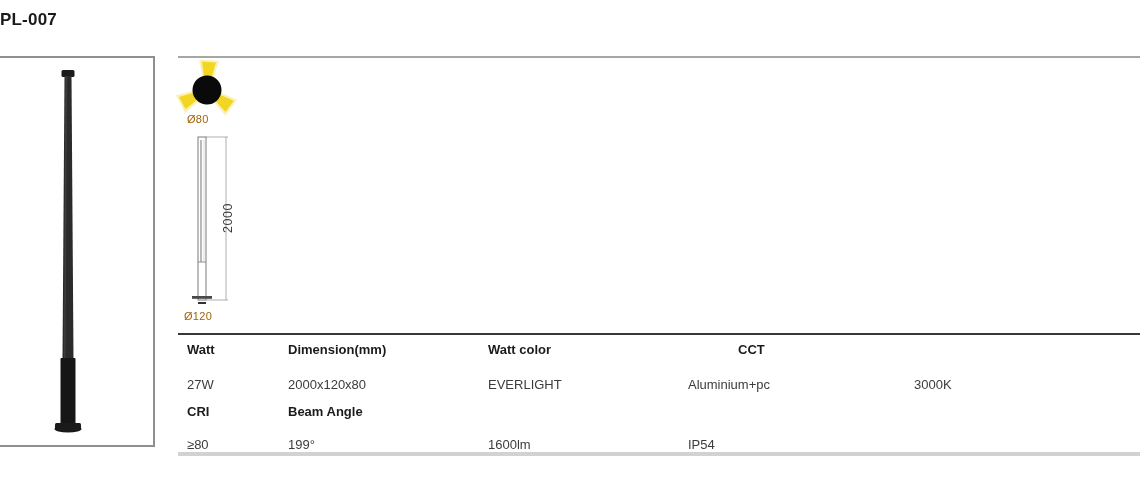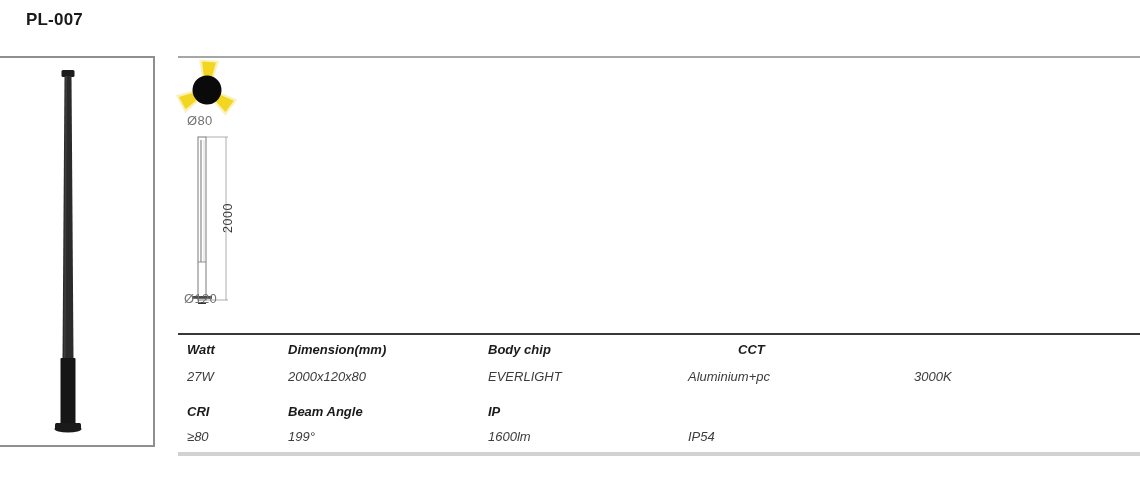--- a/index.html
+++ b/index.html
@@ -5,49 +5,49 @@
   html,body{margin:0;padding:0;}
   body{
     width:1140px;height:500px;position:relative;overflow:hidden;
     background:#ffffff;
     font-family:"Liberation Sans",sans-serif;
     -webkit-font-smoothing:antialiased;
   }
   .abs{position:absolute;}
   
   .page-title{
-    left:0;top:10px;font-size:17px;font-weight:bold;color:#1a1a1a;letter-spacing:.2px;padding-left:26px;
+    left:0;top:10px;font-size:17px;font-weight:bold;color:#1a1a1a;letter-spacing:.2px;
   }
   
   .photo-box{
     left:-12px;top:56px;width:163px;height:387px;
     border:2px solid #8f8f8f;background:#fff;
   }
   
   .rule{background:#a6a6a6;height:2px;left:178px;width:962px;}
   .rule-top{top:56px;}
   .rule-table-top{top:333px;background:#383838;}
   .rule-bottom{top:452px;height:4px;background:#d2d2d2;}
   
   .beam-icon{left:170px;top:56px;width:74px;height:64px;}
   
-  .dim-label{font-size:13px;color:#737373;letter-spacing:.3px;}
+  .dim-label{font-size:11px;color:#a16207;letter-spacing:.3px;}
   .dim-top{left:187px;top:113px;}
-  .dim-bottom{left:184px;top:291px;}
+  .dim-bottom{left:184px;top:310px;}
   .dim-svg{left:186px;top:131px;width:58px;height:176px;}
   svg text{font-family:"Liberation Sans",sans-serif;}
   
   .spec-row{
     left:178px;display:grid;
     grid-template-columns:110px 200px 200px 190px 190px 115px;
     width:1005px;
   }
-  .spec-row div{white-space:nowrap;font-style:italic;}
+  .spec-row div{white-space:nowrap;}
   .hdr div{font-size:13px;font-weight:bold;color:#1b1b1b;}
-  .val div{font-size:13px;color:#3c3c3c;}
+  .val div{font-size:13px;color:#3c3c3c;margin-top:8px;}
   .r1h{top:336px;padding-top:6px;}
   .r1v{top:363px;padding-top:6px;}
   .r2h{top:390px;padding-top:14px;}
   .r2v{top:425px;padding-top:4px;}
   .c1{text-align:left;padding-left:9px;}
   .c2,.c3,.c4,.c5{text-align:left;}
   .c6{text-align:left;}
   .c6.lbl{padding-left:50px;}
   .c6.vl{padding-left:36px;}
 </style>
@@ -103,36 +103,35 @@
   <text x="46" y="87" transform="rotate(-90 46 87)" text-anchor="middle" font-size="12.5" fill="#3a3a3a" letter-spacing="0.5">2000</text>
 </svg>
 
 <div class="abs dim-label dim-bottom">Ø120</div>
 
 <div class="abs rule rule-table-top"></div>
 
 <div class="abs spec-row hdr r1h">
   <div class="c1">Watt</div>
   <div class="c2">Dimension(mm)</div>
-  <div class="c5">Body chip</div>
+  <div class="c5">Watt color</div>
   <div class="c6 lbl">CCT</div>
 </div>
 
 <div class="abs spec-row val r1v">
   <div class="c1">27W</div>
   <div class="c2">2000x120x80</div>
   <div class="c3">EVERLIGHT</div>
   <div class="c4">Aluminium+pc</div>
   <div class="c6 vl">3000K</div>
 </div>
 
 <div class="abs spec-row hdr r2h">
   <div class="c1">CRI</div>
   <div class="c2">Beam Angle</div>
-  <div class="c4">IP</div>
   <div class="c5"></div>
   <div class="c6"></div>
 </div>
 
 <div class="abs spec-row val r2v">
   <div class="c1">≥80</div>
   <div class="c2">199°</div>
   <div class="c3">1600lm</div>
   <div class="c4">IP54</div>
   <div class="c5"></div>

